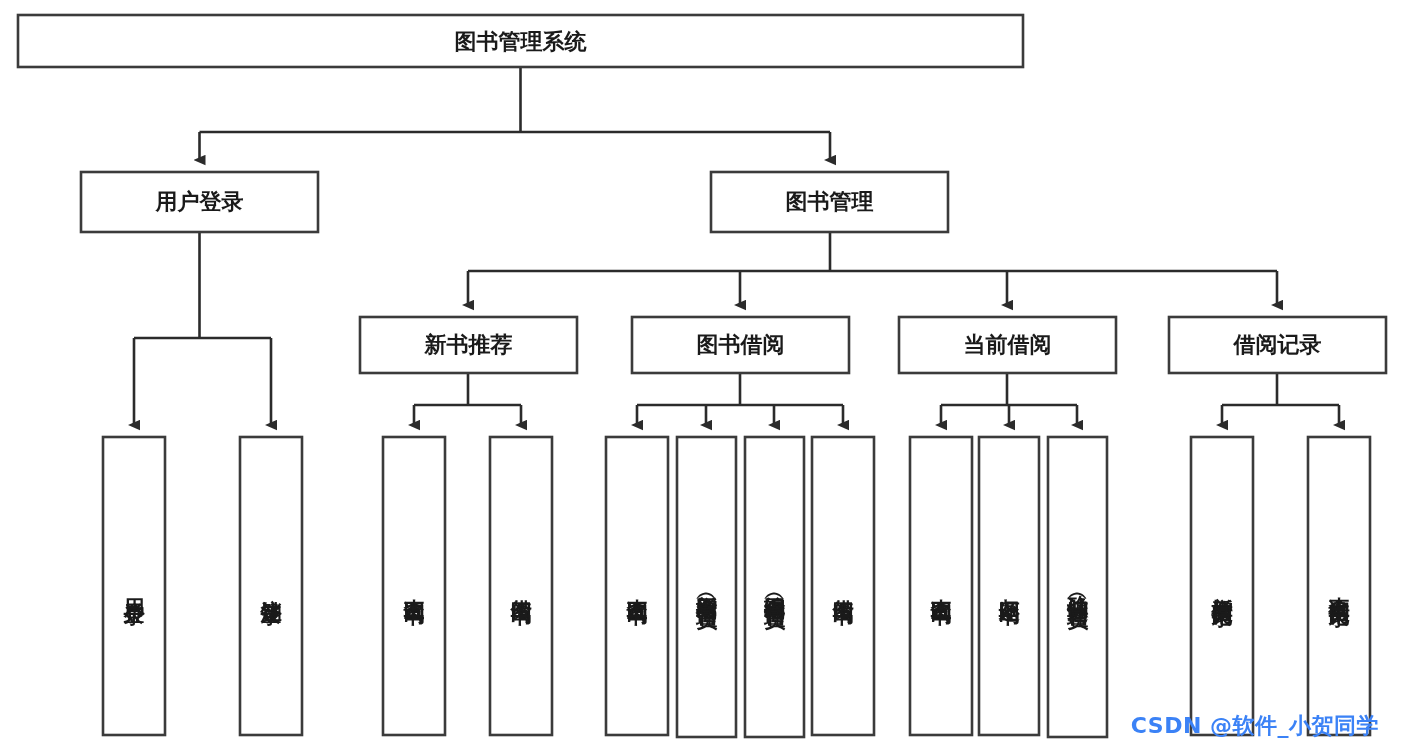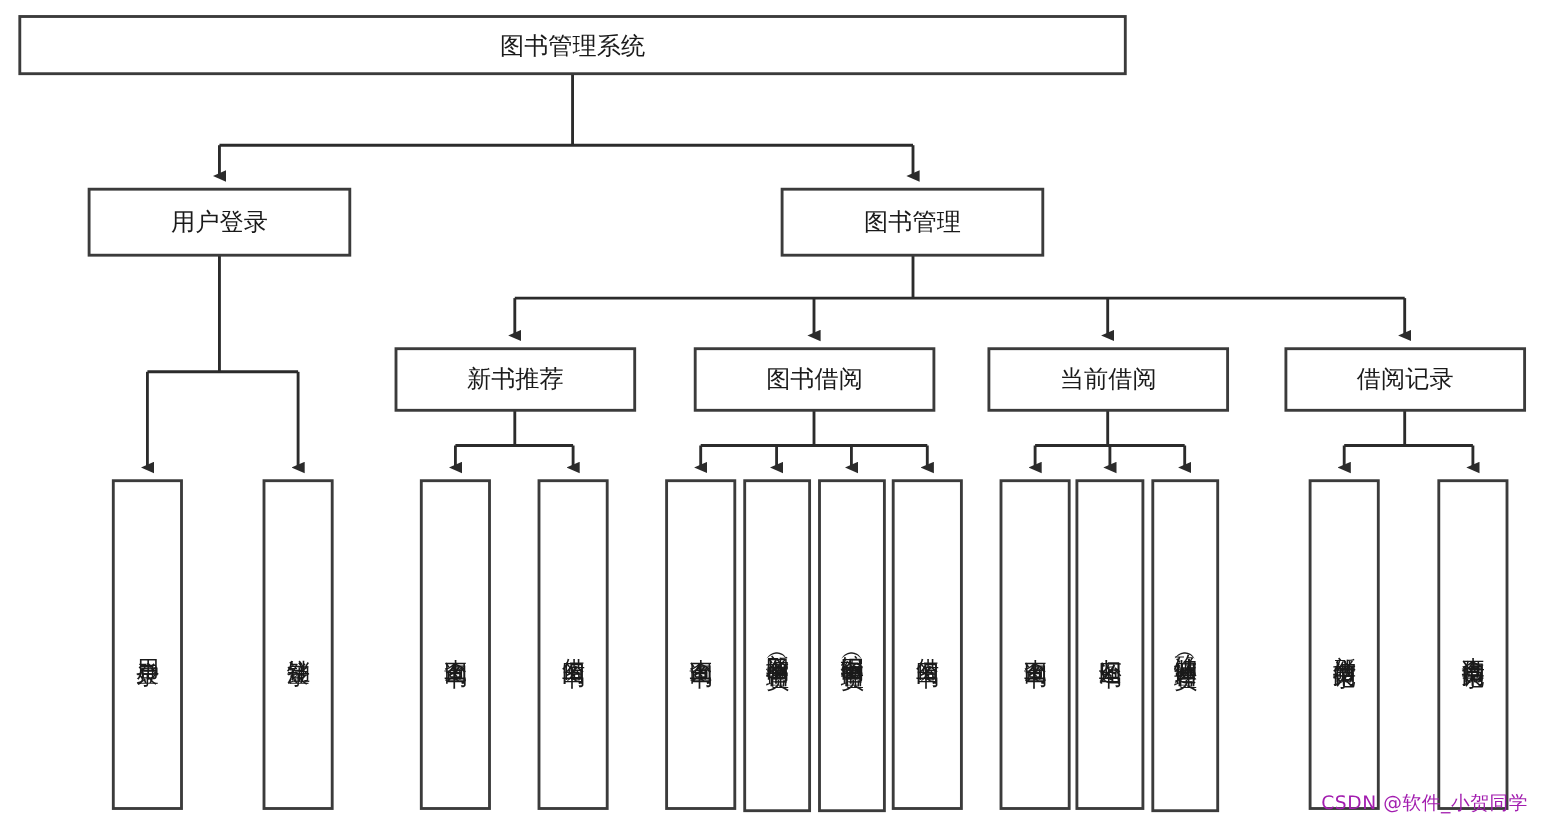--- a/index.html
+++ b/index.html
@@ -11,20 +11,21 @@
     width: 1405px;
     height: 747px;
     overflow: hidden;
     font-family: "DejaVu Sans", "Liberation Sans", sans-serif;
   }
   #diagram-root {
     position: relative;
     width: 1405px;
     height: 747px;
     background: #ffffff;
+    font-weight: bold;
   }
   svg#flow-svg {
     position: absolute;
     left: 0;
     top: 0;
     width: 1405px;
     height: 747px;
     display: block;
   }
   .node-box {
@@ -62,25 +63,25 @@
     font-family: "DejaVu Sans", "Liberation Sans", sans-serif;
     font-size: 21px;
     line-height: 1.08;
     letter-spacing: 2px;
     color: #1a1a1a;
     white-space: nowrap;
     text-align: center;
   }
   .watermark {
     position: absolute;
-    right: 16px;
+    right: 26px;
     bottom: 6px;
     font-family: "DejaVu Sans", "Liberation Sans", sans-serif;
-    font-size: 17px;
-    color: #a21caf;
+    font-size: 22px;
+    color: #3b82f6;
     letter-spacing: 0.5px;
     white-space: nowrap;
   }
 </style>
 </head>
 <body>
 
 <div id="diagram-root">
 
   <svg id="flow-svg" viewBox="0 0 1405 747">

